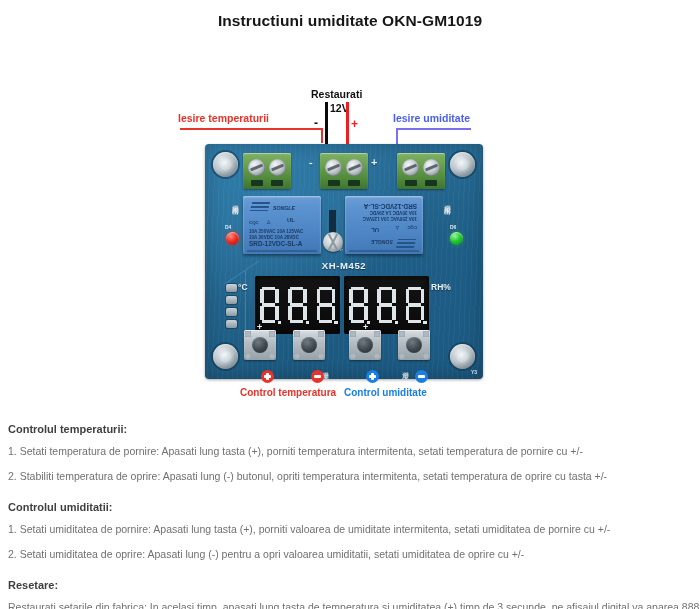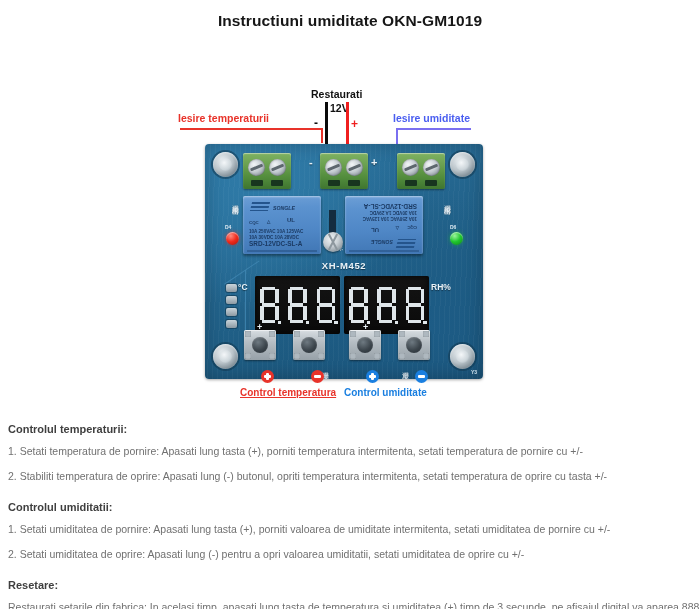--- a/index.html
+++ b/index.html
@@ -196,21 +196,21 @@
   .ctrlicon{position:absolute;width:13px;height:13px;border-radius:50%;
     display:flex;align-items:center;justify-content:center;}
   .ctrlicon span{display:block;background:#fff;border-radius:1px;}
   .ctrlicon .bar-h{width:7px;height:2.4px;}
   .ctrlicon .bar-v{width:2.4px;height:7px;position:absolute;}
   .ci-red{background:#e8332a;} .ci-blue{background:#1a7fe0;}
   .ci1{left:261px;top:310px;} .ci2{left:311px;top:310px;}
   .ci3{left:366px;top:310px;} .ci4{left:415px;top:310px;}
 
   .ctrllabel{position:absolute;font-size:10px;font-weight:bold;white-space:nowrap;}
-  .cl-temp{left:240px;top:327px;color:#e8332a;text-decoration:underline;}
+  .cl-temp{left:240px;top:327px;color:#e8332a;}
   .cl-hum{left:344px;top:327px;color:#1a7fe0;}
 
   
   .instructions{position:absolute;left:8px;top:423px;width:690px;}
   .ihead{font-size:11px;font-weight:bold;color:#3f3f3f;margin:0 0 10px 0;}
   .iline{font-size:10.5px;color:#707070;margin:0 0 12px 0;line-height:13px;white-space:nowrap;}
   .gap{height:6px;}
 </style>
 </head>
 <body>

